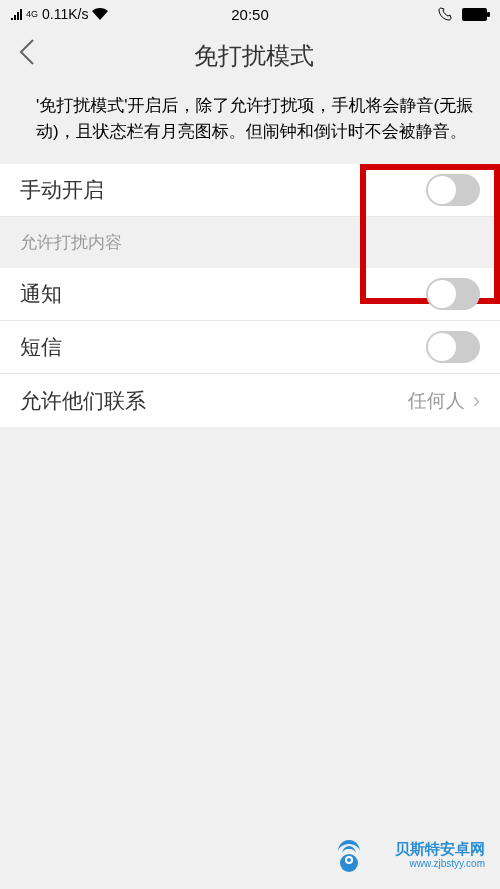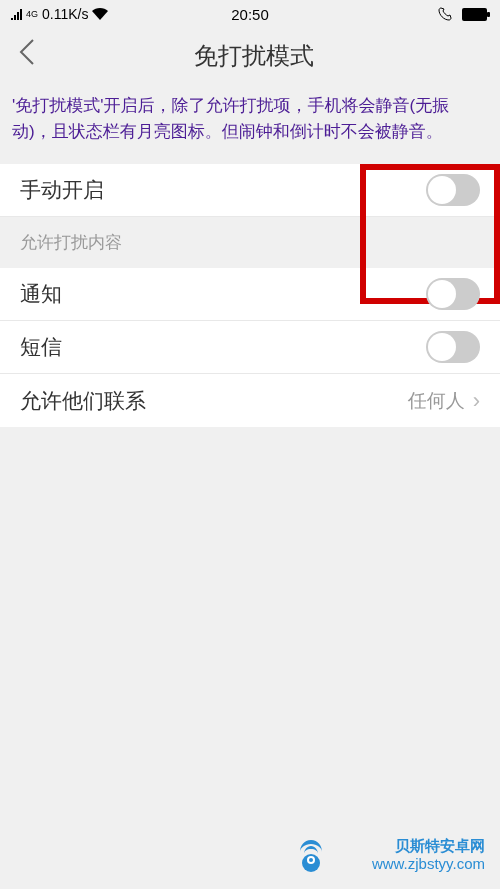--- a/index.html
+++ b/index.html
@@ -41,23 +41,23 @@
       cursor: pointer;
     }
     .header-title {
       width: 100%;
       text-align: center;
       font-size: 24px;
       color: #333;
       font-weight: 400;
     }
     .description {
-      padding: 10px 20px 20px 12px;
+      padding: 10px 20px 20px 36px;
       font-size: 17px;
-      color: #4c1d95;
+      color: #000000;
       line-height: 1.5;
       background: #f0f0f0;
     }
     .setting-section {
       background: #fff;
     }
     .setting-row {
       height: 53px;
       display: flex;
       align-items: center;
@@ -135,21 +135,21 @@
       flex-direction: column;
       line-height: 1.2;
       align-items: flex-end;
     }
     .watermark-title {
       font-size: 15px;
       font-weight: bold;
       color: #2a8dd4;
     }
     .watermark-url {
-      font-size: 15px;
+      font-size: 10px;
       color: #2a8dd4;
       margin-left: 36px;
     }
   </style>
 </head>
 <body>
 
 <div class="status-bar">
   <div class="status-left">
     <span class="signal-icon">

